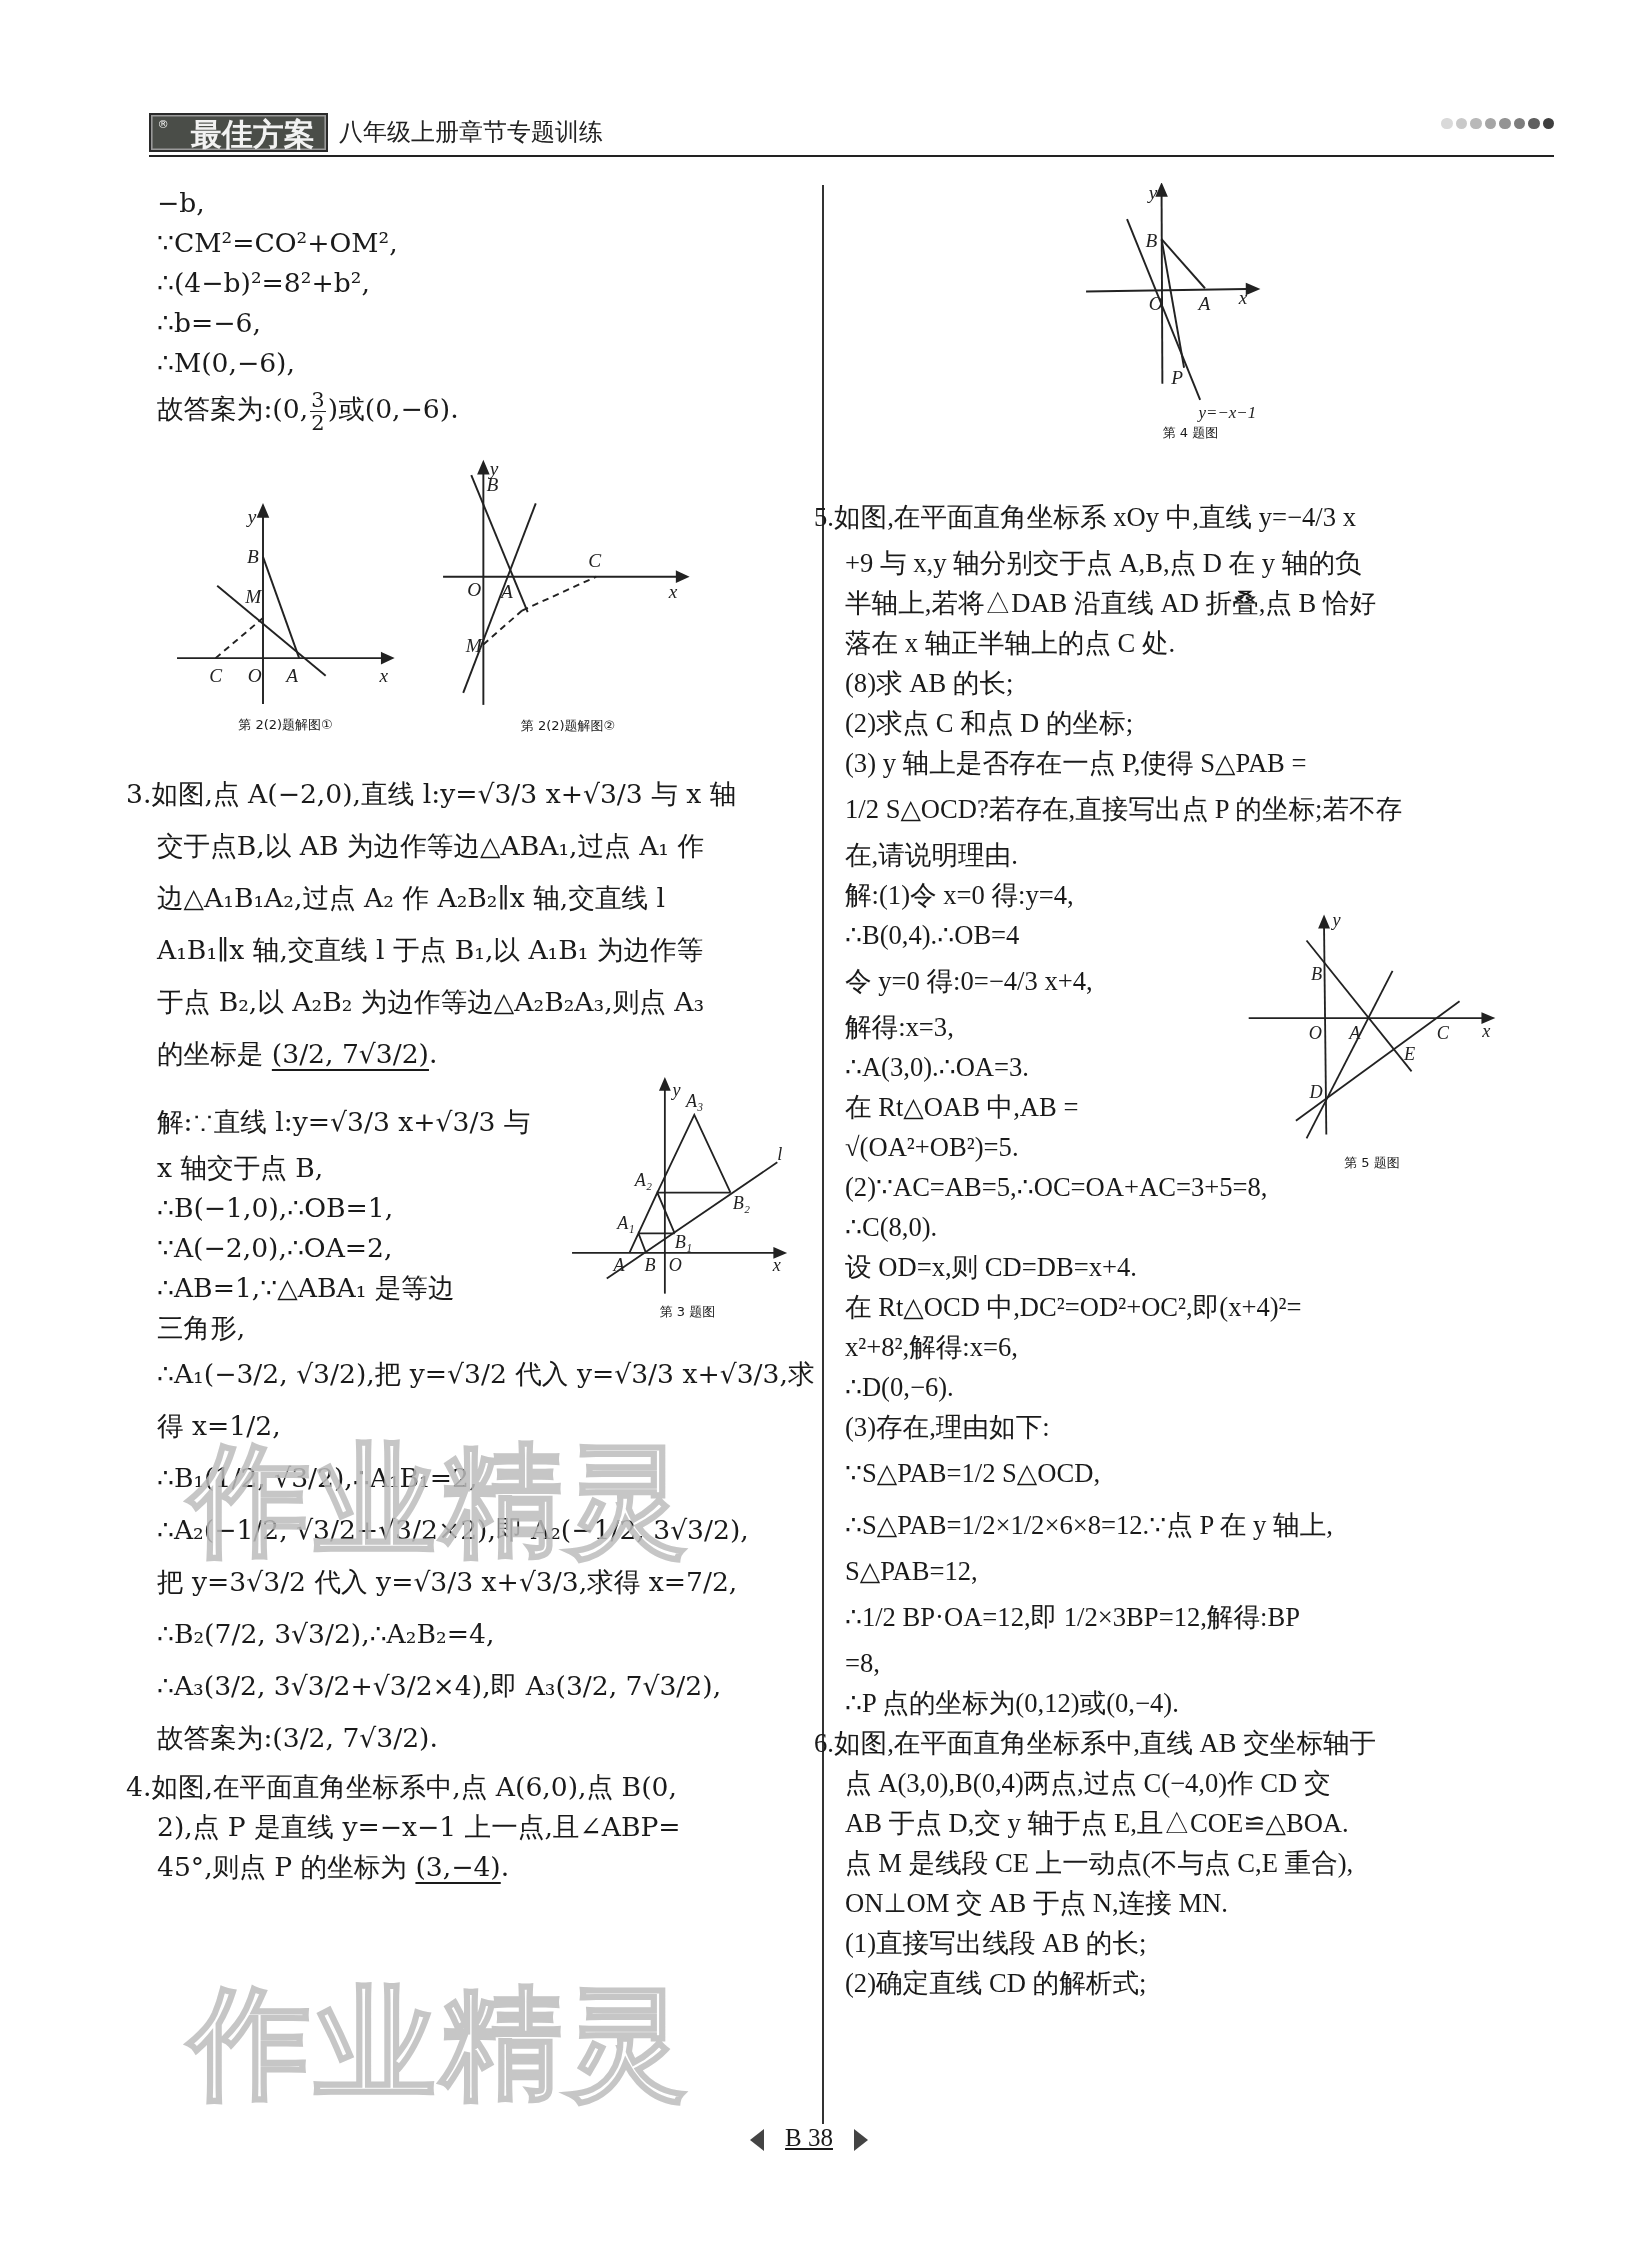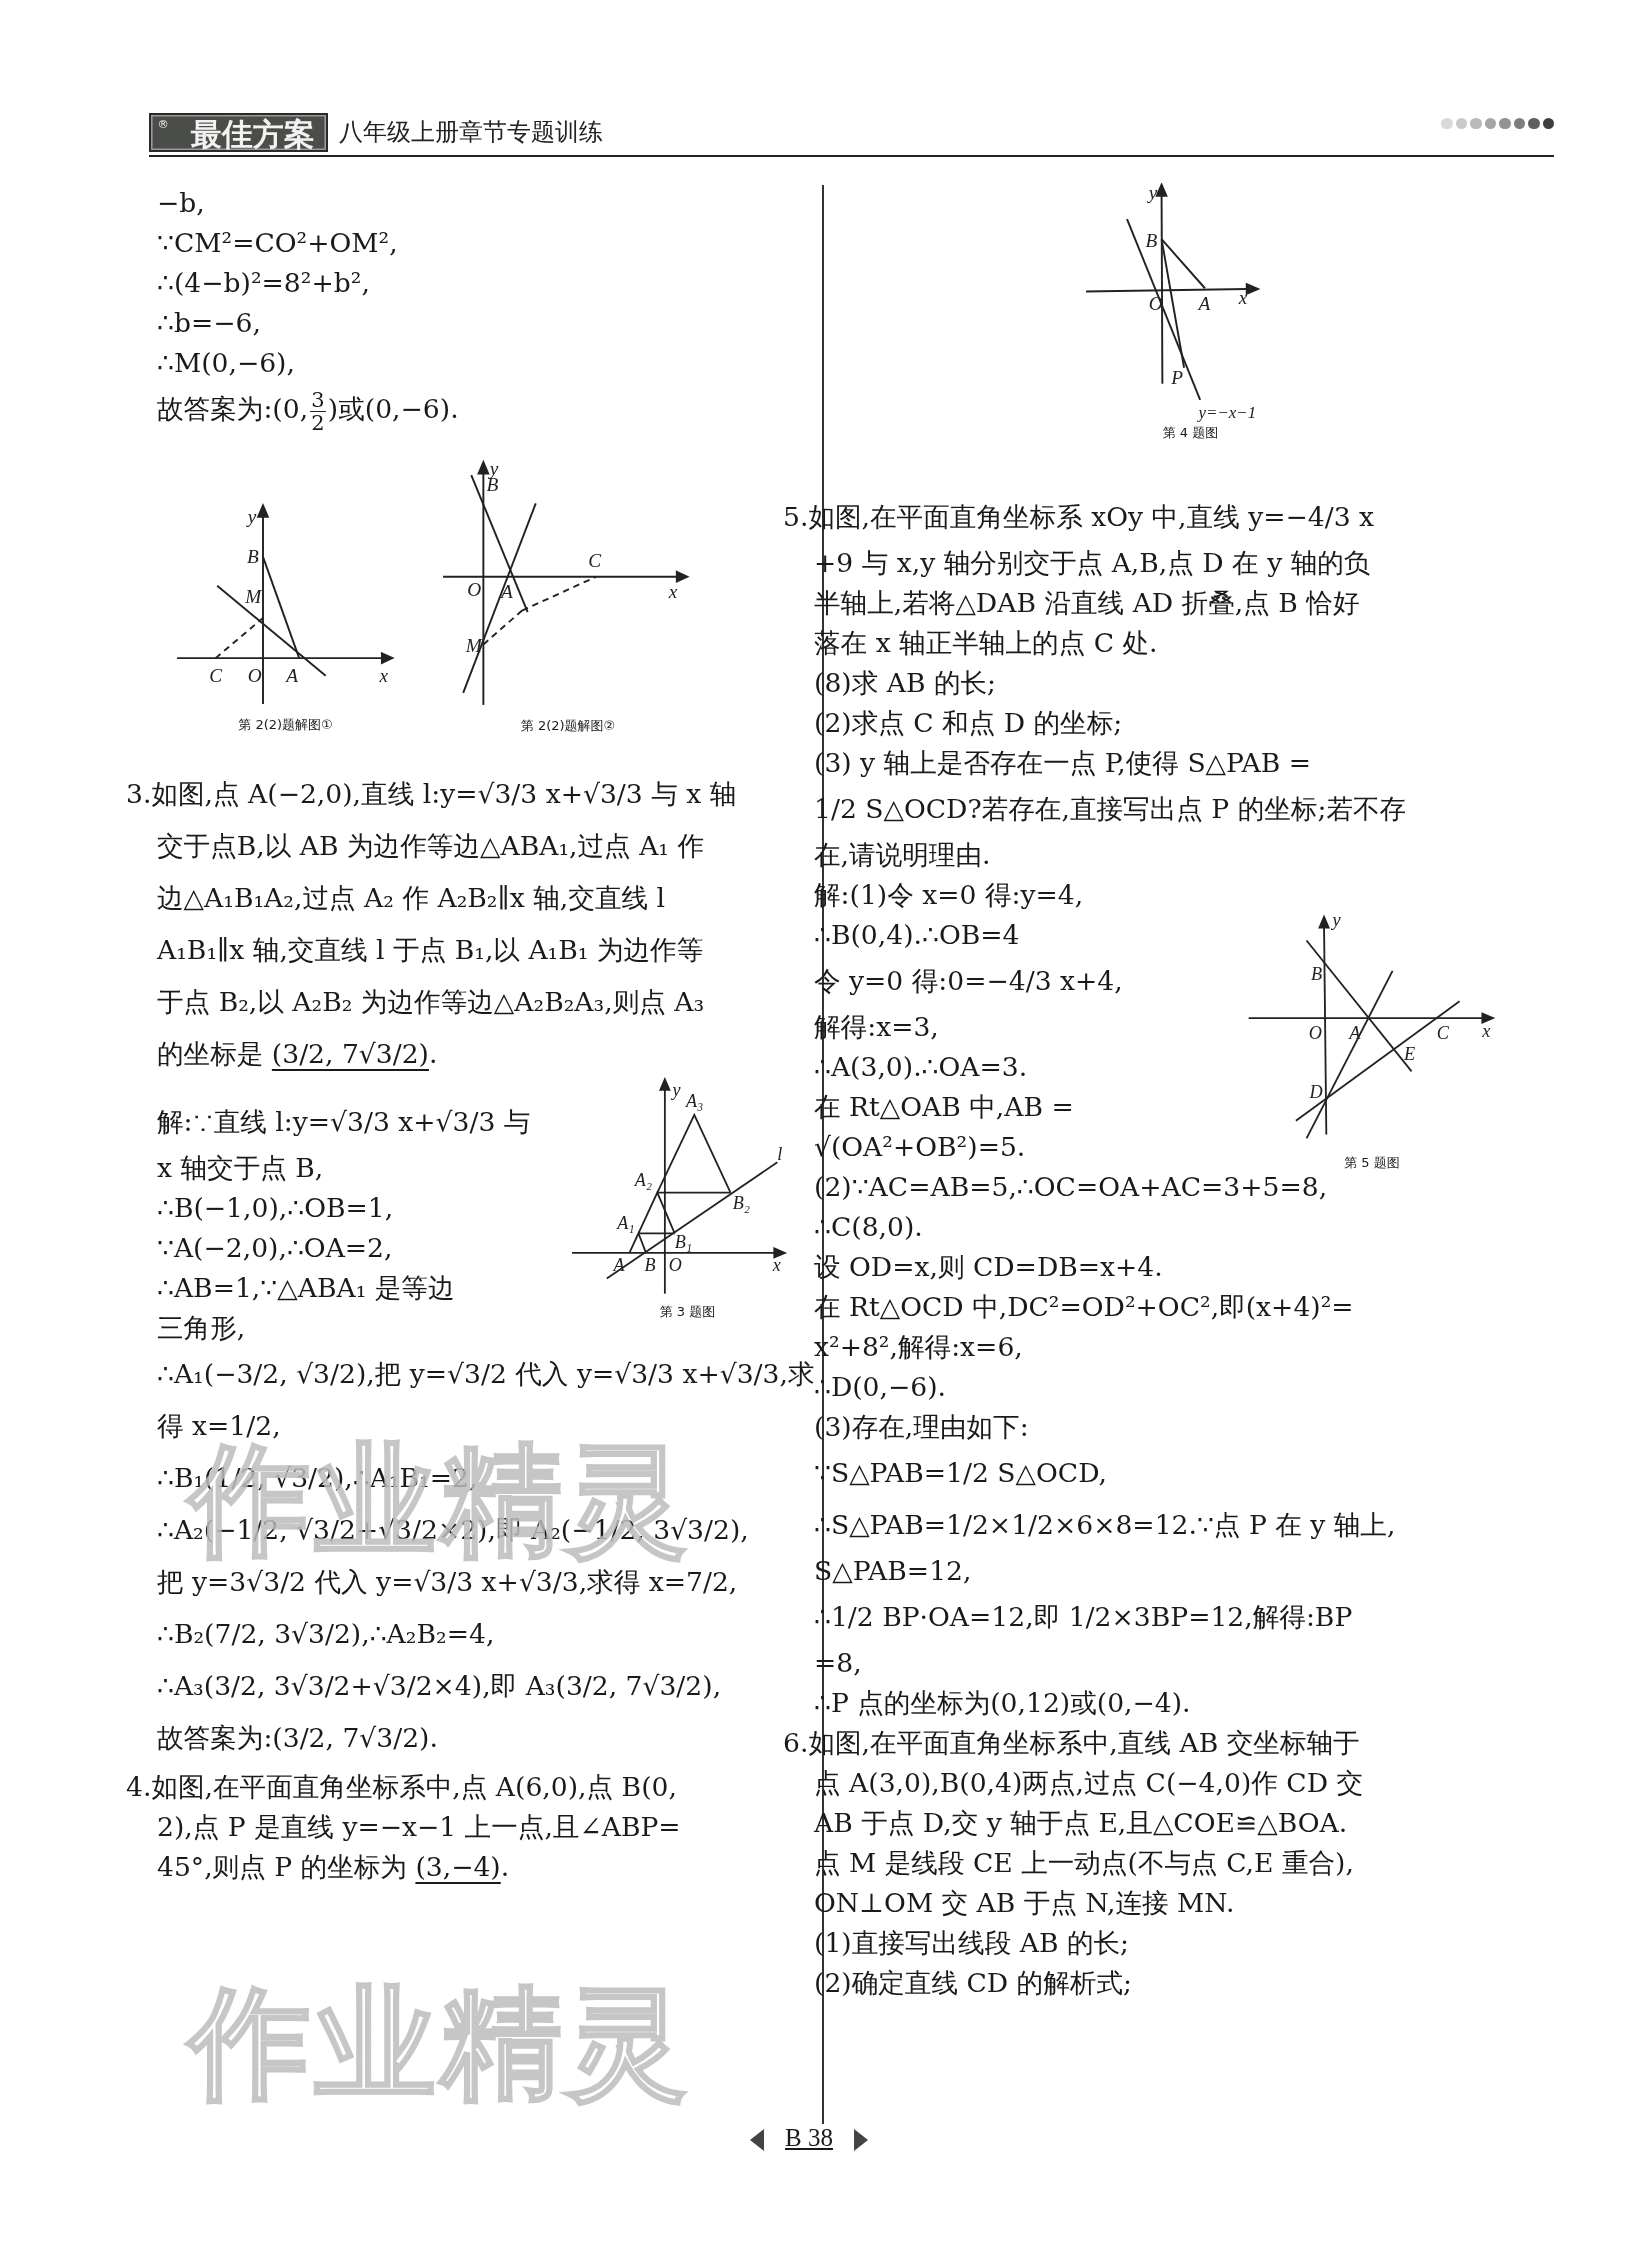--- a/index.html
+++ b/index.html
@@ -10,21 +10,21 @@
          box-shadow:inset 0 0 0 1.6px #9a9a9a;color:#f2f2f2;font-size:31px;font-weight:bold;
          font-family:"DejaVu Sans","Liberation Sans",sans-serif;line-height:39px;text-align:right;padding-right:11.3px;box-sizing:border-box;}
   .brand .reg{position:absolute;left:6.4px;top:-9.7px;font-size:11.3px;font-weight:normal;}
   .series-title{position:absolute;left:190px;top:0;font-size:24px;line-height:39px;
          font-family:"DejaVu Sans","Liberation Sans",sans-serif;color:#222;}
   .dots{position:absolute;right:0;top:4.8px;display:flex;gap:3.2px;}
   .dots span{width:11.3px;height:11.3px;border-radius:50%;display:block;}
   .col-divider{position:absolute;left:822px;top:185px;width:1.6px;height:1939px;background:#333;}
   .col{position:absolute;top:183px;font-size:26.6px;line-height:40px;}
   .col.left{left:157px;width:652px;}
-  .col.right{left:814px;width:668px;}
+  .col.right{left:845px;width:668px;font-family:Liberation Serif, serif;}
   .line{white-space:nowrap;height:40px;}
   .tall{height:52px;line-height:52px;}
   .frac{display:inline-flex;flex-direction:column;align-items:center;vertical-align:middle;font-size:21px;line-height:22px;margin:0 1.6px;}
   .frac .num{border-bottom:1.6px solid #222;padding:0 1.6px;}
   .ans{text-decoration:underline;text-underline-offset:6.4px;}
   .fig{position:absolute;}
   .fig svg{display:block;}
   .fig-caption{font-size:13px;text-align:center;font-family:"DejaVu Sans","Liberation Sans",sans-serif;}
   .watermark{position:absolute;font-size:121px;color:transparent;-webkit-text-stroke:2.4px #bdbdbd;
          font-family:"DejaVu Sans","Liberation Sans",sans-serif;font-weight:bold;letter-spacing:4.8px;pointer-events:none;opacity:.85;text-align:center;}

